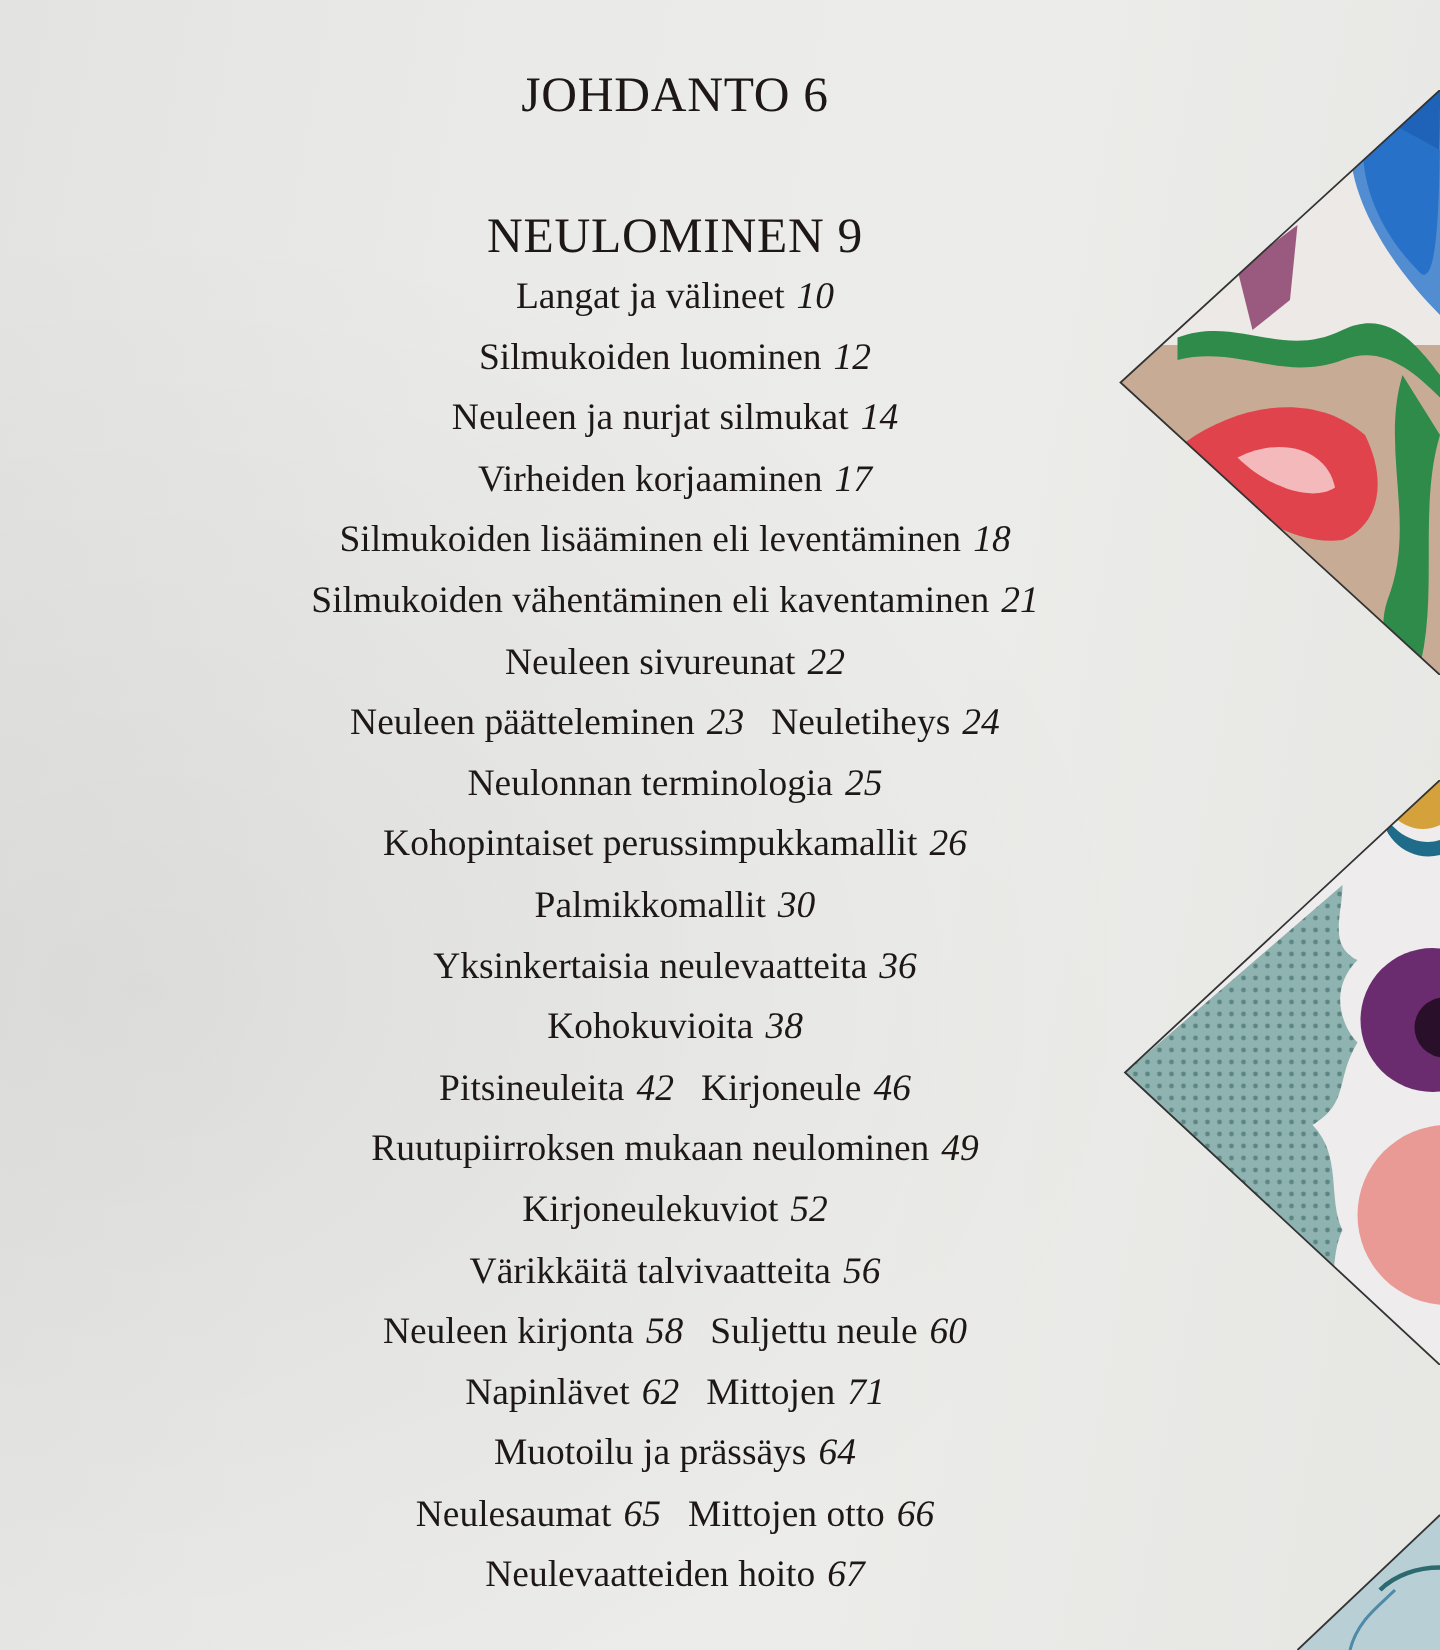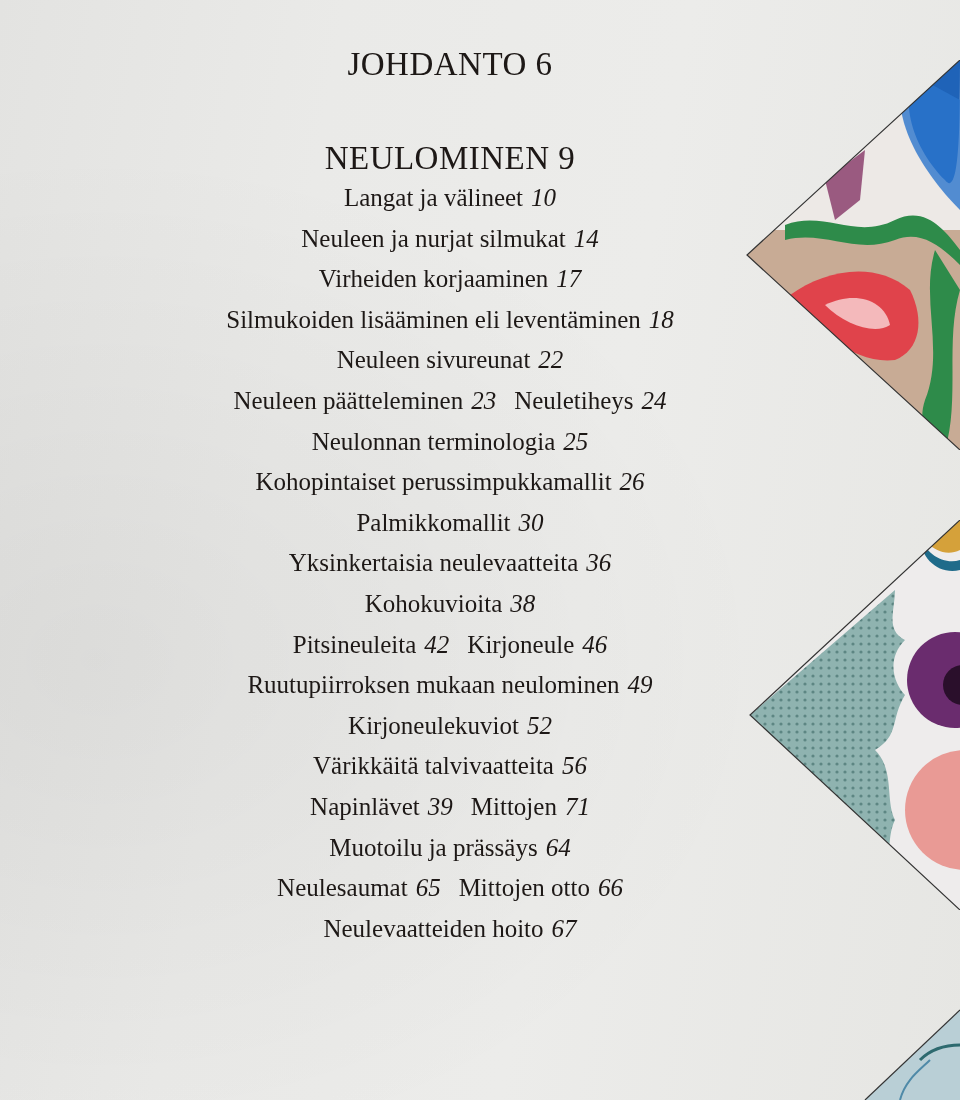--- a/index.html
+++ b/index.html
@@ -47,35 +47,38 @@
     <span>6</span>
   </h2>
 
   <h2 class="section-head main">
     <span>NEULOMINEN</span>
     <span>9</span>
   </h2>
 
   <ul class="entries" id="entries">
       <li class="entry"><span>Langat ja välineet</span><span class="num italic">10</span></li>
+      <li class="entry"><span>Silmukoiden luominen</span><span class="num italic">12</span></li>
       <li class="entry"><span>Neuleen ja nurjat silmukat</span><span class="num italic">14</span></li>
       <li class="entry"><span>Virheiden korjaaminen</span><span class="num italic">17</span></li>
       <li class="entry"><span>Silmukoiden lisääminen eli leventäminen</span><span class="num italic">18</span></li>
+      <li class="entry"><span>Silmukoiden vähentäminen eli kaventaminen</span><span class="num italic">21</span></li>
       <li class="entry"><span>Neuleen sivureunat</span><span class="num">22</span></li>
       <li class="entry"><span>Neuleen päätteleminen</span><span class="num">23</span><span class="sep"></span><span>Neuletiheys</span><span class="num italic">24</span></li>
       <li class="entry"><span>Neulonnan terminologia</span><span class="num">25</span></li>
       <li class="entry"><span>Kohopintaiset perussimpukkamallit</span><span class="num">26</span></li>
       <li class="entry"><span>Palmikkomallit</span><span class="num italic">30</span></li>
       <li class="entry"><span>Yksinkertaisia neulevaatteita</span><span class="num">36</span></li>
       <li class="entry"><span>Kohokuvioita</span><span class="num">38</span></li>
       <li class="entry"><span>Pitsineuleita</span><span class="num italic">42</span><span class="sep"></span><span>Kirjoneule</span><span class="num italic">46</span></li>
       <li class="entry"><span>Ruutupiirroksen mukaan neulominen</span><span class="num">49</span></li>
       <li class="entry"><span>Kirjoneulekuviot</span><span class="num">52</span></li>
       <li class="entry"><span>Värikkäitä talvivaatteita</span><span class="num">56</span></li>
-      <li class="entry"><span>Napinlävet</span><span class="num">39</span><span class="sep"></span><span>Mittojen</span><span class="num">71</span></li>
+      <li class="entry"><span>Neuleen kirjonta</span><span class="num italic">58</span><span class="sep"></span><span>Suljettu neule</span><span class="num italic">60</span></li>
+      <li class="entry"><span>Napinlävet</span><span class="num">62</span><span class="sep"></span><span>Mittojen</span><span class="num">71</span></li>
       <li class="entry"><span>Muotoilu ja prässäys</span><span class="num">64</span></li>
       <li class="entry"><span>Neulesaumat</span><span class="num">65</span><span class="sep"></span><span>Mittojen otto</span><span class="num">66</span></li>
       <li class="entry"><span>Neulevaatteiden hoito</span><span class="num">67</span></li>
     </ul>
 </div>
 
 <div class="photo" style="left:745px; top:60px; width:215px; height:390px;">
   <svg width="215" height="390" viewBox="0 0 215 390">
     <defs>
       <clipPath id="c1">

